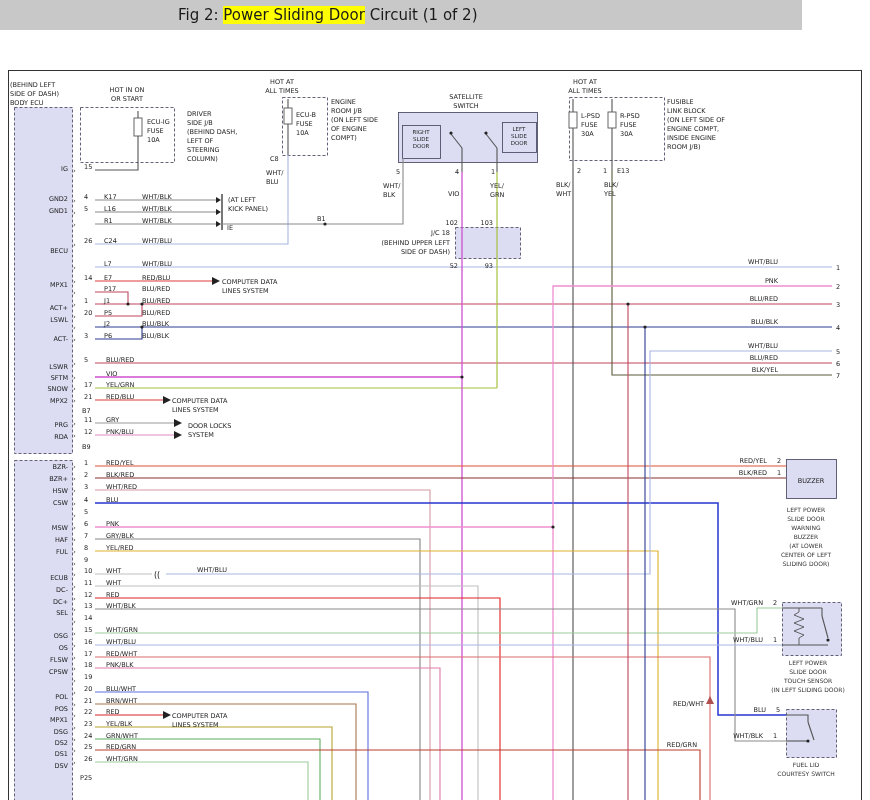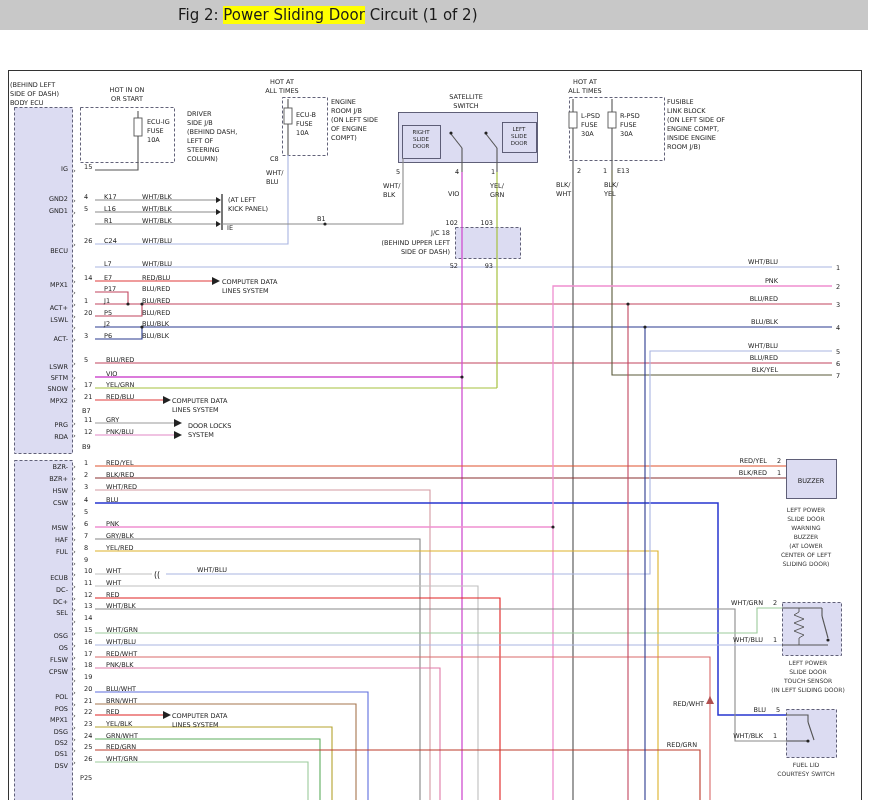--- a/index.html
+++ b/index.html
@@ -1,17 +1,17 @@
 <!DOCTYPE html>
 <html><head>
 <meta charset="utf-8">
 <style>
   html,body{margin:0;padding:0}
   body{width:870px;height:800px;background:#fff;font-family:"DejaVu Sans",sans-serif;position:relative;overflow:hidden}
-  .header{position:absolute;top:0;left:0;width:868px;height:30px;background:#c8c8c8;
+  .header{position:absolute;top:0;left:0;width:802px;height:30px;background:#c8c8c8;
           font-size:15px;color:#1a1a1a;line-height:30px;padding-left:178px;box-sizing:border-box}
   .hl{background:#ffff00}
   svg{position:absolute;top:0;left:0}
   svg text{font-family:"DejaVu Sans",sans-serif}
 </style>
 </head>
 <body>
 
 <div class="header">
   <span><span>Fig 2: </span><span class="hl">Power Sliding Door</span><span> Circuit (1 of 2)</span></span>

